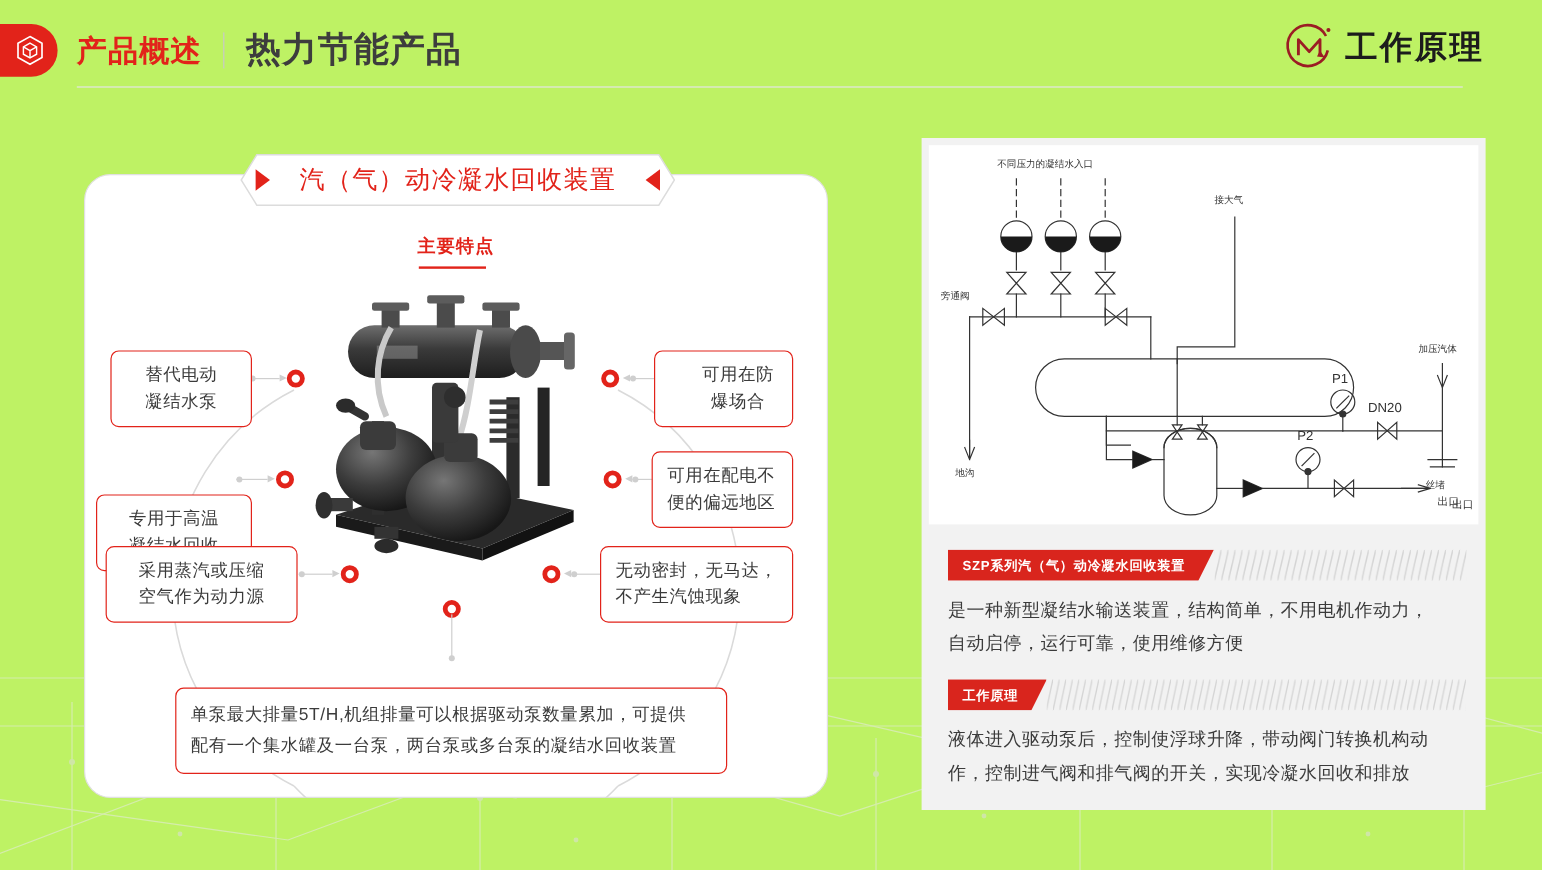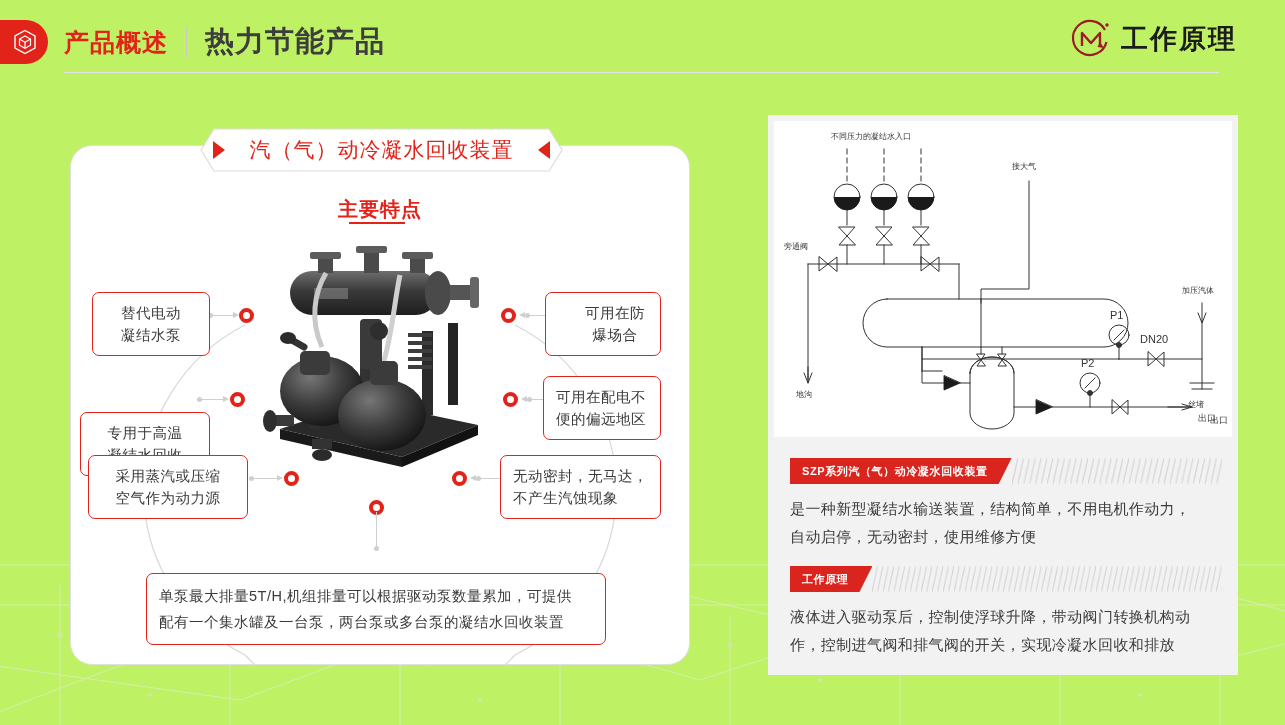--- a/index.html
+++ b/index.html
@@ -37,21 +37,21 @@
   .banner {
     position:absolute; left:200px; top:128px; width:363px; height:44px;
   }
   .banner-text {
     position:absolute; left:0; top:0; width:363px; height:44px;
     display:flex; align-items:center; justify-content:center;
     color:#e2231a; font-size:21px; font-weight:normal; letter-spacing:1px;
   }
   .subtitle {
     position:absolute; left:0; top:196px; width:760px; text-align:center;
-    color:#e2231a; font-size:20px; font-weight:bold; letter-spacing:1px;
+    color:#e2231a; font-size:15px; font-weight:bold; letter-spacing:1px;
   }
   .subtitle-ul { position:absolute; left:349px; top:222px; width:56px; height:2px; background:#e2231a; }
 
   
   .arc-svg { position:absolute; left:70px; top:145px; width:620px; height:520px; pointer-events:none; }
 
   .marker {
     position:absolute; width:15px; height:15px; border-radius:50%;
     border:4px solid #e2231a; background:#fff;
   }
@@ -423,21 +423,21 @@
         <defs>
             <pattern id="h1" width="5" height="26" patternUnits="userSpaceOnUse">
           <path d="M5 0 L0 26" stroke="#d4d4d4" stroke-width="1"></path>
             </pattern>
           </defs>
         <rect x="0" y="0" width="180" height="26" fill="url(#h1)"></rect>
       </svg>
     </div>
     <div class="sec-body">
       <div>是一种新型凝结水输送装置，结构简单，不用电机作动力，</div>
-      <div>自动启停，无动密封，使用维修方便</div>
+      <div>自动启停，运行可靠，使用维修方便</div>
     </div>
   </div>
 
   <div class="sec" style="top:566px;width:432px;">
     <div class="sec-banner">
       <div class="sec-banner-label">工作原理</div>
       <svg class="sec-banner-hatch" preserveAspectRatio="none" viewBox="0 0 320 26">
         <defs>
             <pattern id="h2" width="5" height="26" patternUnits="userSpaceOnUse">
           <path d="M5 0 L0 26" stroke="#d4d4d4" stroke-width="1"></path>

